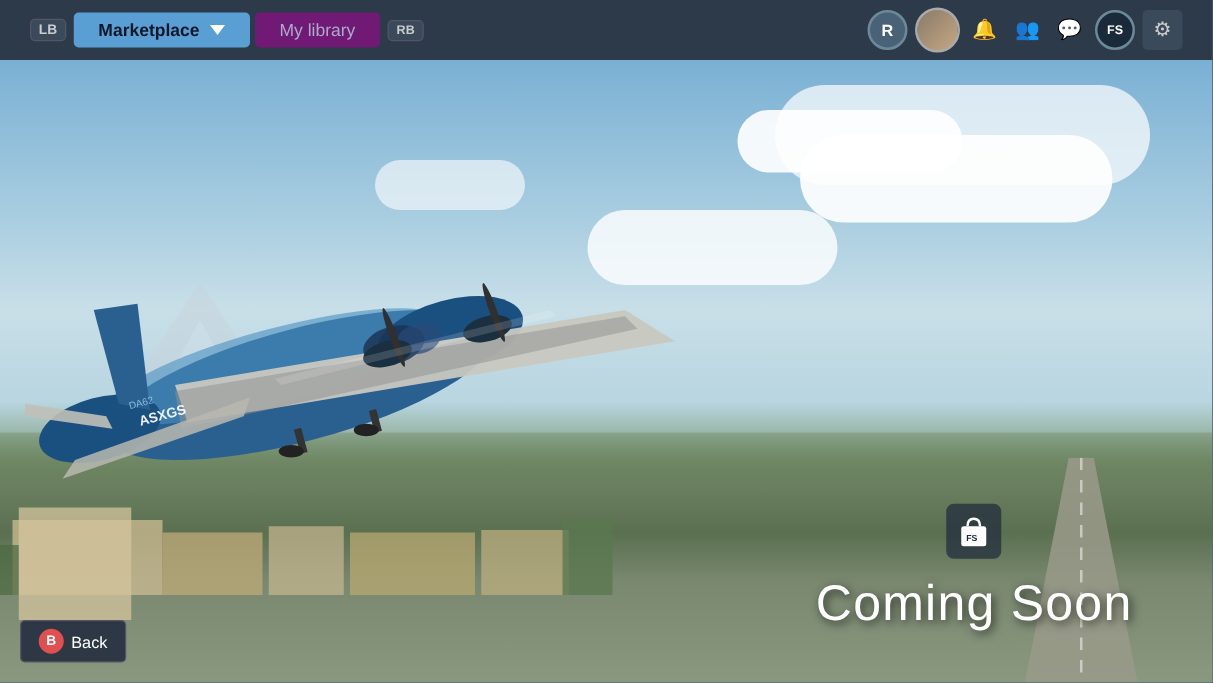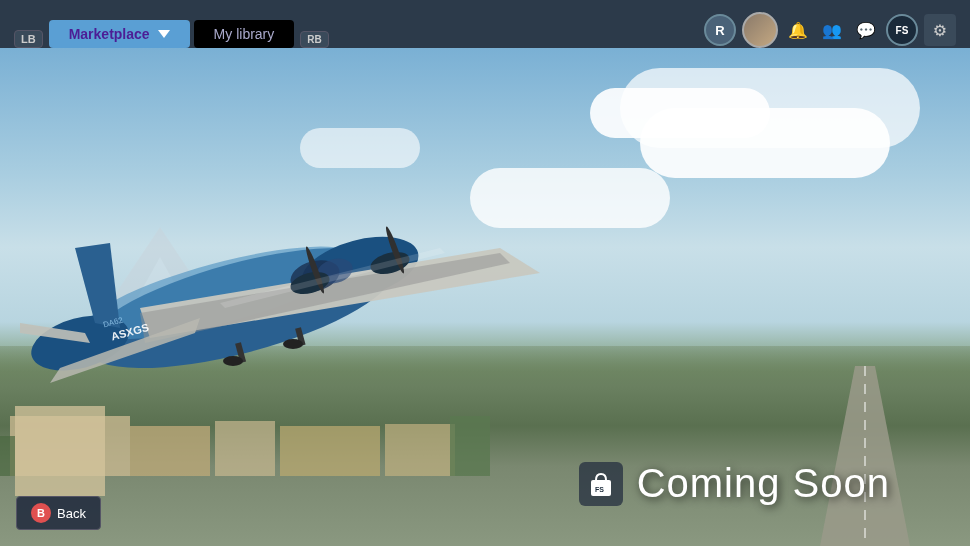--- a/index.html
+++ b/index.html
@@ -12,40 +12,40 @@
       overflow: hidden;
       position: relative;
     }
 
     
     #topbar {
       width: 100%;
       height: 48px;
       background: #2c3a4a;
       display: flex;
-      align-items: flex-end;
-      padding: 0 14px;
+      align-items: center;
+      padding: 0 24px;
       position: relative;
       z-index: 10;
     }
 
     .lb-button {
       background: #3a4a5a;
       color: #ccc;
       font-size: 11px;
       font-weight: bold;
       border: 1px solid #556;
       border-radius: 4px;
       padding: 2px 6px;
       margin-right: 6px;
     }
 
     .tab-marketplace {
       background: #5a9fd4;
-      color: #4c1d95;
+      color: #0f172a;
       font-size: 14px;
       font-weight: 600;
       padding: 6px 20px;
       border-radius: 4px;
       display: flex;
       align-items: center;
       gap: 8px;
       position: relative;
     }
 
@@ -53,21 +53,21 @@
       content: '';
       display: inline-block;
       width: 0;
       height: 0;
       border-left: 6px solid transparent;
       border-right: 6px solid transparent;
       border-top: 8px solid white;
     }
 
     .tab-mylibrary {
-      background: #000000;
+      background: #701a75;
       color: #aac;
       font-size: 14px;
       font-weight: 500;
       padding: 6px 20px;
       border-radius: 4px;
       margin-left: 4px;
     }
 
     .rb-button {
       background: #3a4a5a;
@@ -229,24 +229,25 @@
       top: 80px;
       left: 20px;
       width: 520px;
       height: 320px;
     }
 
     
     .coming-soon-overlay {
       position: absolute;
       bottom: 40px;
-      right: 80px;
+      right: 64px;
       display: flex;
       align-items: center;
       gap: 14px;
+      flex-direction: column;
     }
 
     .fs-bag-icon {
       width: 44px;
       height: 44px;
       background: rgba(30, 40, 60, 0.7);
       border-radius: 6px;
       display: flex;
       align-items: center;
       justify-content: center;

